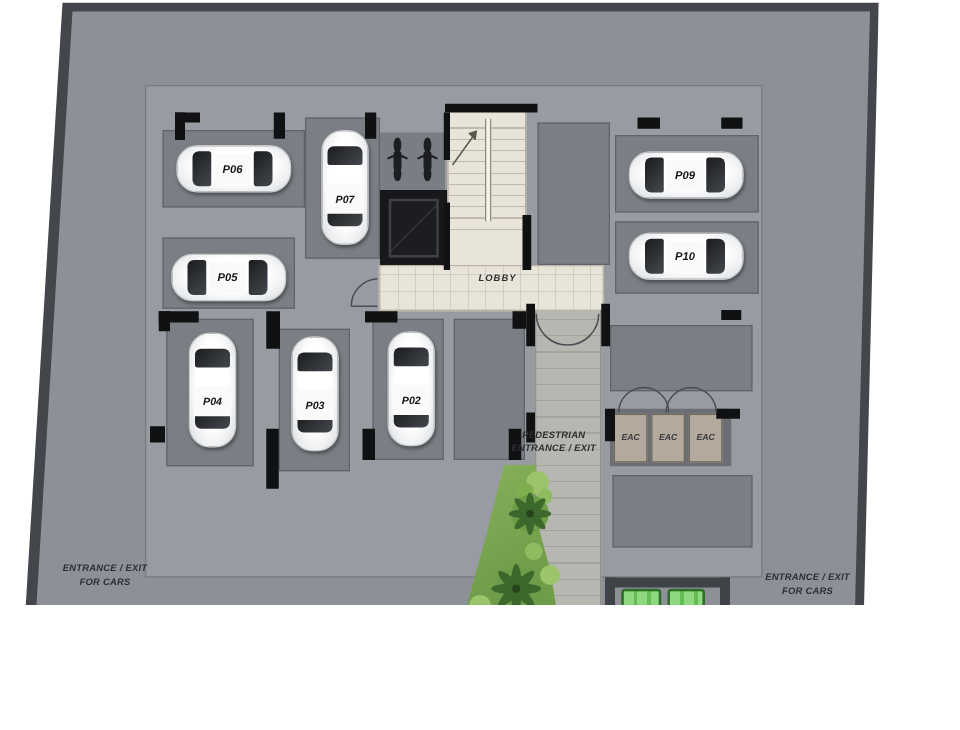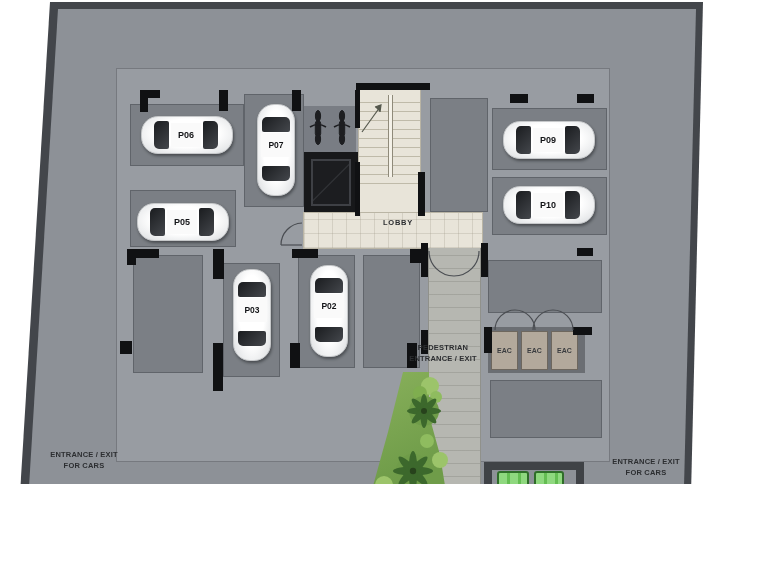--- a/index.html
+++ b/index.html
@@ -1,17 +1,17 @@
 <!DOCTYPE html>
 <html><head>
 <meta charset="utf-8">
 <style>
   html,body{margin:0;padding:0;background:#ffffff;}
   #stage{position:relative;width:768px;height:484px;overflow:hidden;
-         font-family:"Liberation Sans",sans-serif;background:#ffffff;}
+         font-family:"Liberation Sans",sans-serif;background:#ffffff;font-style:italic;}
   #stage *{position:absolute;box-sizing:border-box;}
 
   
   .sidewalk{left:-10px;top:492px;width:800px;height:47px;z-index:1;
     background-color:#c9cbc9;
     background-image:
       repeating-linear-gradient(90deg,rgba(255,255,255,.55) 0 1px,transparent 1px 13px),
       repeating-linear-gradient(0deg,rgba(255,255,255,.55) 0 1px,transparent 1px 13px);
     transform:rotate(0.75deg);transform-origin:0 0;
     box-shadow:0 1px 2px rgba(0,0,0,.15);}
@@ -74,21 +74,21 @@
   .car .win{background:linear-gradient(135deg,#1a1c1f,#44474c);}
   .car .plate{background:#fafafa;display:flex;align-items:center;justify-content:center;
     font-weight:bold;color:#141518;}
   .car.h{width:92px;height:38px;}
   .car.h .win.a{left:13px;top:5px;width:15px;height:28px;border-radius:5px 2px 2px 5px;}
   .car.h .win.b{left:62px;top:5px;width:15px;height:28px;border-radius:2px 5px 5px 2px;}
   .car.h .plate{left:30px;top:7px;width:30px;height:24px;font-size:9px;}
   .car.v{width:38px;height:92px;}
   .car.v .win.a{top:13px;left:5px;width:28px;height:15px;border-radius:5px 5px 2px 2px;}
   .car.v .win.b{top:62px;left:5px;width:28px;height:15px;border-radius:2px 2px 5px 5px;}
-  .car.v .plate{left:4px;top:29px;width:30px;height:24px;font-size:8.5px;}
+  .car.v .plate{left:4px;top:43px;width:30px;height:24px;font-size:8.5px;}
 
   
   .overlay{left:0;top:0;z-index:10;pointer-events:none;}
 
   
   .lbl{z-index:11;color:#2c2e31;font-weight:bold;text-align:center;line-height:1.45;
        letter-spacing:.2px;}
   .lbl-lobby{left:358px;top:218px;width:80px;font-size:7.5px;letter-spacing:.8px;}
   .lbl-ped{left:398px;top:343px;width:90px;font-size:7.5px;}
   .lbl-ent-left{left:28px;top:450px;width:112px;font-size:7.5px;}
@@ -190,20 +190,26 @@
     <div class="win a"></div>
     <div class="win b"></div>
     <div class="plate">P09</div>
   </div>
   <div class="car h" style="left:503px;top:186px">
     <div class="body"></div>
     <div class="win a"></div>
     <div class="win b"></div>
     <div class="plate">P10</div>
   </div>
+  <div class="car v" style="left:151px;top:266px">
+    <div class="body"></div>
+    <div class="win a"></div>
+    <div class="win b"></div>
+    <div class="plate">P04</div>
+  </div>
   <div class="car v" style="left:233px;top:269px">
     <div class="body"></div>
     <div class="win a"></div>
     <div class="win b"></div>
     <div class="plate">P03</div>
   </div>
   <div class="car v" style="left:310px;top:265px">
     <div class="body"></div>
     <div class="win a"></div>
     <div class="win b"></div>

